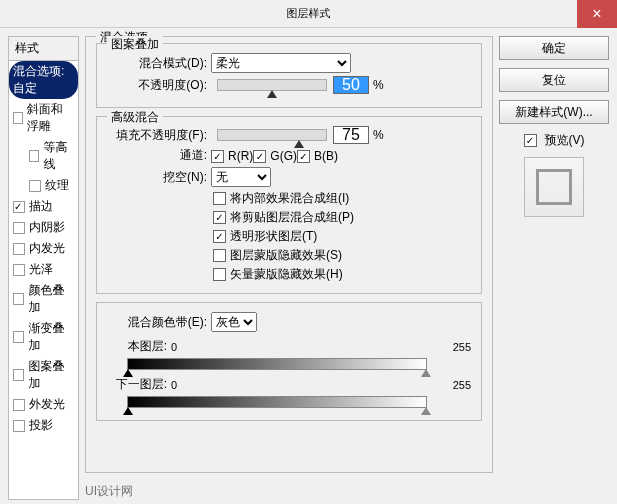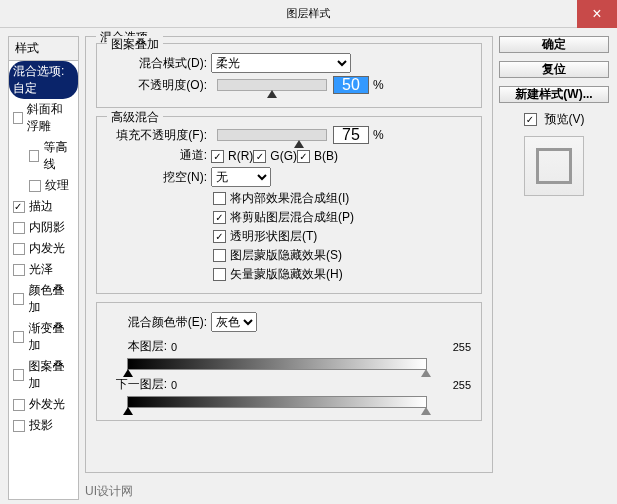--- a/index.html
+++ b/index.html
@@ -33,21 +33,21 @@
 .effects .row { margin: 0; }
 .channels { display: inline-flex; align-items: center; }
 .gradient { width: 300px; height: 12px; background: linear-gradient(to right, #000, #fff); border: 1px solid #888; position: relative; margin: 2px 0; }
 .gradient .tri { position: absolute; top: 10px; width: 0; height: 0; border-left: 5px solid transparent; border-right: 5px solid transparent; }
 .gradient .tri.left { left: -5px; border-bottom: 8px solid #000; }
 .gradient .tri.right { right: -5px; border-bottom: 8px solid #fff; }
 .gradient .tri.gray { border-bottom: 8px solid #888; }
 .blend-vals { display: flex; justify-content: space-between; width: 300px; font-size: 11px; }
 .blend-block { margin-top: 6px; }
 .right-panel { width: 120px; display: flex; flex-direction: column; gap: 8px; align-items: center; }
-.btn { width: 110px; height: 17px; border: 1px solid #999; background: linear-gradient(#fdfdfd,#e5e5e5); display: flex; align-items: center; justify-content: center; cursor: pointer; font-weight: bold; }
+.btn { width: 110px; height: 24px; border: 1px solid #999; background: linear-gradient(#fdfdfd,#e5e5e5); display: flex; align-items: center; justify-content: center; cursor: pointer; }
 .preview-row { display: flex; align-items: center; gap: 4px; }
 .preview-swatch { width: 60px; height: 60px; border: 1px solid #bbb; background: linear-gradient(#f5f5f5,#eaeaea); display: flex; align-items: center; justify-content: center; }
 .preview-swatch .inner { width: 36px; height: 36px; border: 3px solid #999; }
 .logo-area { color: #737373; padding-top: 4px; }
 </style>
 </head>
 <body>
 
 <div class="titlebar">
   <span class="title">图层样式</span>

